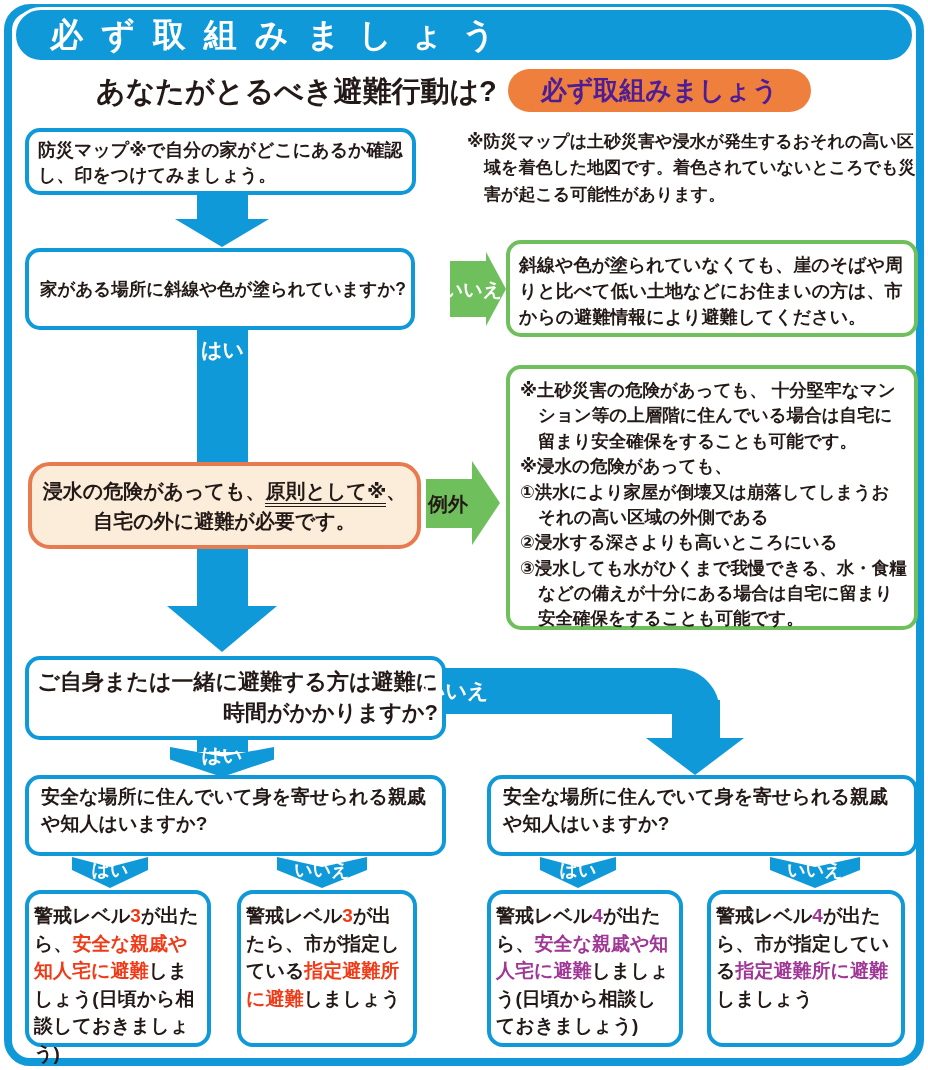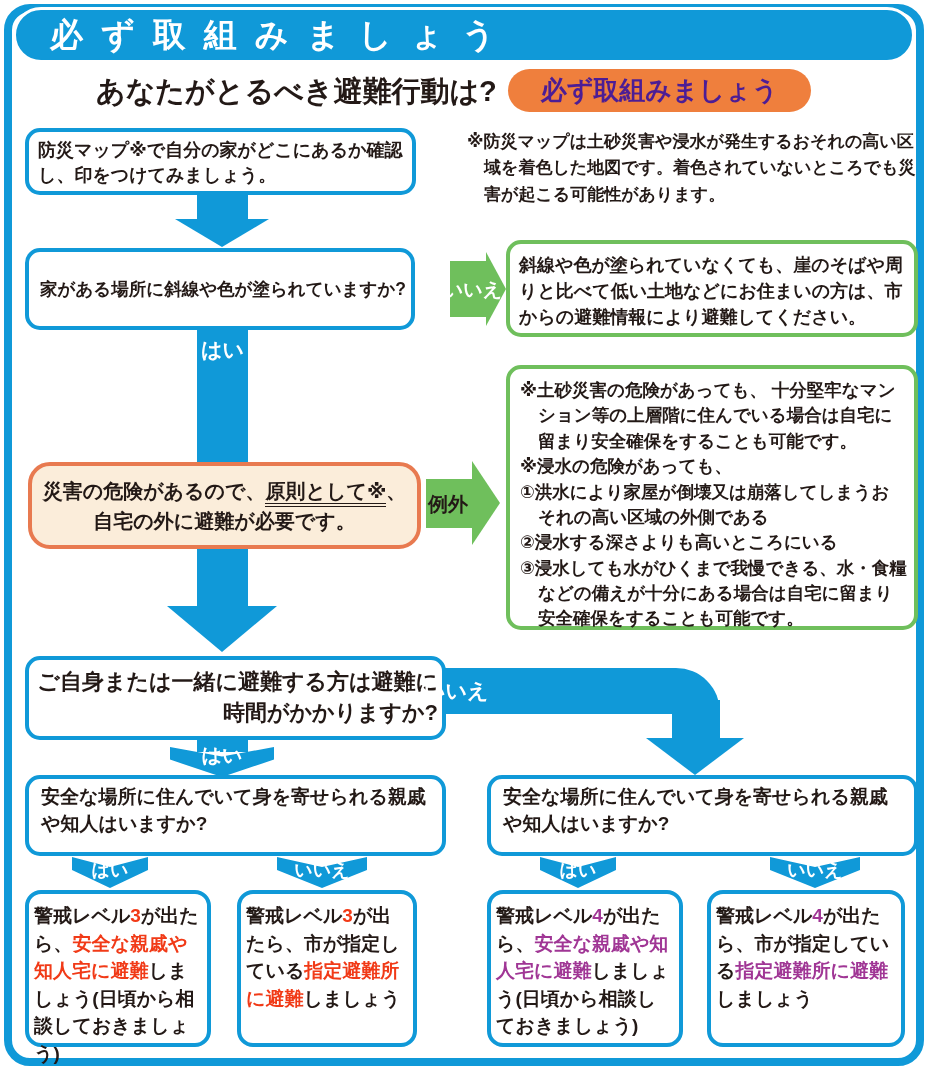--- a/index.html
+++ b/index.html
@@ -101,21 +101,21 @@
 <div class="abs gshaft no1s"></div>
 <div class="abs tri-right no1h"></div>
 <div class="abs lbl no1l">いいえ</div>
 
 <div class="abs gbox g1">斜線や色が塗られていなくても、崖のそばや周りと比べて低い土地などにお住まいの方は、市からの避難情報により避難してください。</div>
 
 <div class="abs shaft y1s"></div>
 <div class="abs lbl y1l">はい</div>
 
 <div class="abs principle">
-  <div><span>災害の危険があるので、</span><span class="u2">原則として※</span><span>、</span></div>
+  <div><span>浸水の危険があっても、</span><span class="u2">原則として※</span><span>、</span></div>
   <div>自宅の外に避難が必要です。</div>
 </div>
 
 <div class="abs gshaft excs"></div>
 <div class="abs tri-right exch"></div>
 <div class="excl">例外</div>
 
 <div class="abs gbox g2">
   <p>※土砂災害の危険があっても、 十分堅牢なマンション等の上層階に住んでいる場合は自宅に留まり安全確保をすることも可能です。</p>
   <p>※浸水の危険があっても、</p>

